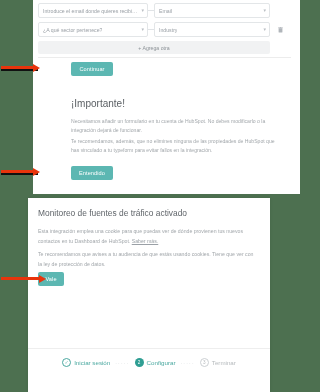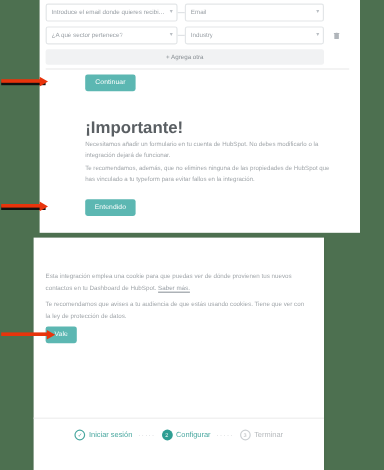--- a/index.html
+++ b/index.html
@@ -125,23 +125,23 @@
     left: 38px;
     top: 62px;
     width: 42px;
     height: 14px;
   }
 
   #importante-title {
     position: absolute;
     left: 38px;
     top: 98px;
-    font-size: 14px;
+    font-size: 10px;
     color: #5a5f63;
-    font-weight: bold;
+    font-weight: normal;
     margin: 0;
   }
   .para {
     position: absolute;
     left: 38px;
     width: 205px;
     font-size: 5.1px;
     line-height: 1.75;
     color: #a2a7ab;
   }
@@ -344,20 +344,21 @@
   <h2 id="importante-title">¡Importante!</h2>
 
   <p class="para" id="para-1">Necesitamos añadir un formulario en tu cuenta de HubSpot. No debes modificarlo o la integración dejará de funcionar.</p>
   <p class="para" id="para-2">Te recomendamos, además, que no elimines ninguna de las propiedades de HubSpot que has vinculado a tu typeform para evitar fallos en la integración.</p>
 
   <button class="btn" id="btn-entendido">Entendido</button>
 </div>
 
 <div class="panel" id="panel-bottom">
 
+  <h2 id="cookie-title">Monitoreo de fuentes de tráfico activado</h2>
 
   <p class="para-b" id="cookie-p1">
     <span>Esta integración emplea una cookie para que puedas ver de dónde provienen tus nuevos contactos en tu Dashboard de HubSpot. </span><a class="inline-link" href="#">Saber más.</a>
   </p>
 
   <p class="para-b" id="cookie-p2">Te recomendamos que avises a tu audiencia de que estás usando cookies. Tiene que ver con la ley de protección de datos.</p>
 
   <button class="btn" id="btn-vale">Vale</button>
 
   <div class="hr-bottom"></div>

